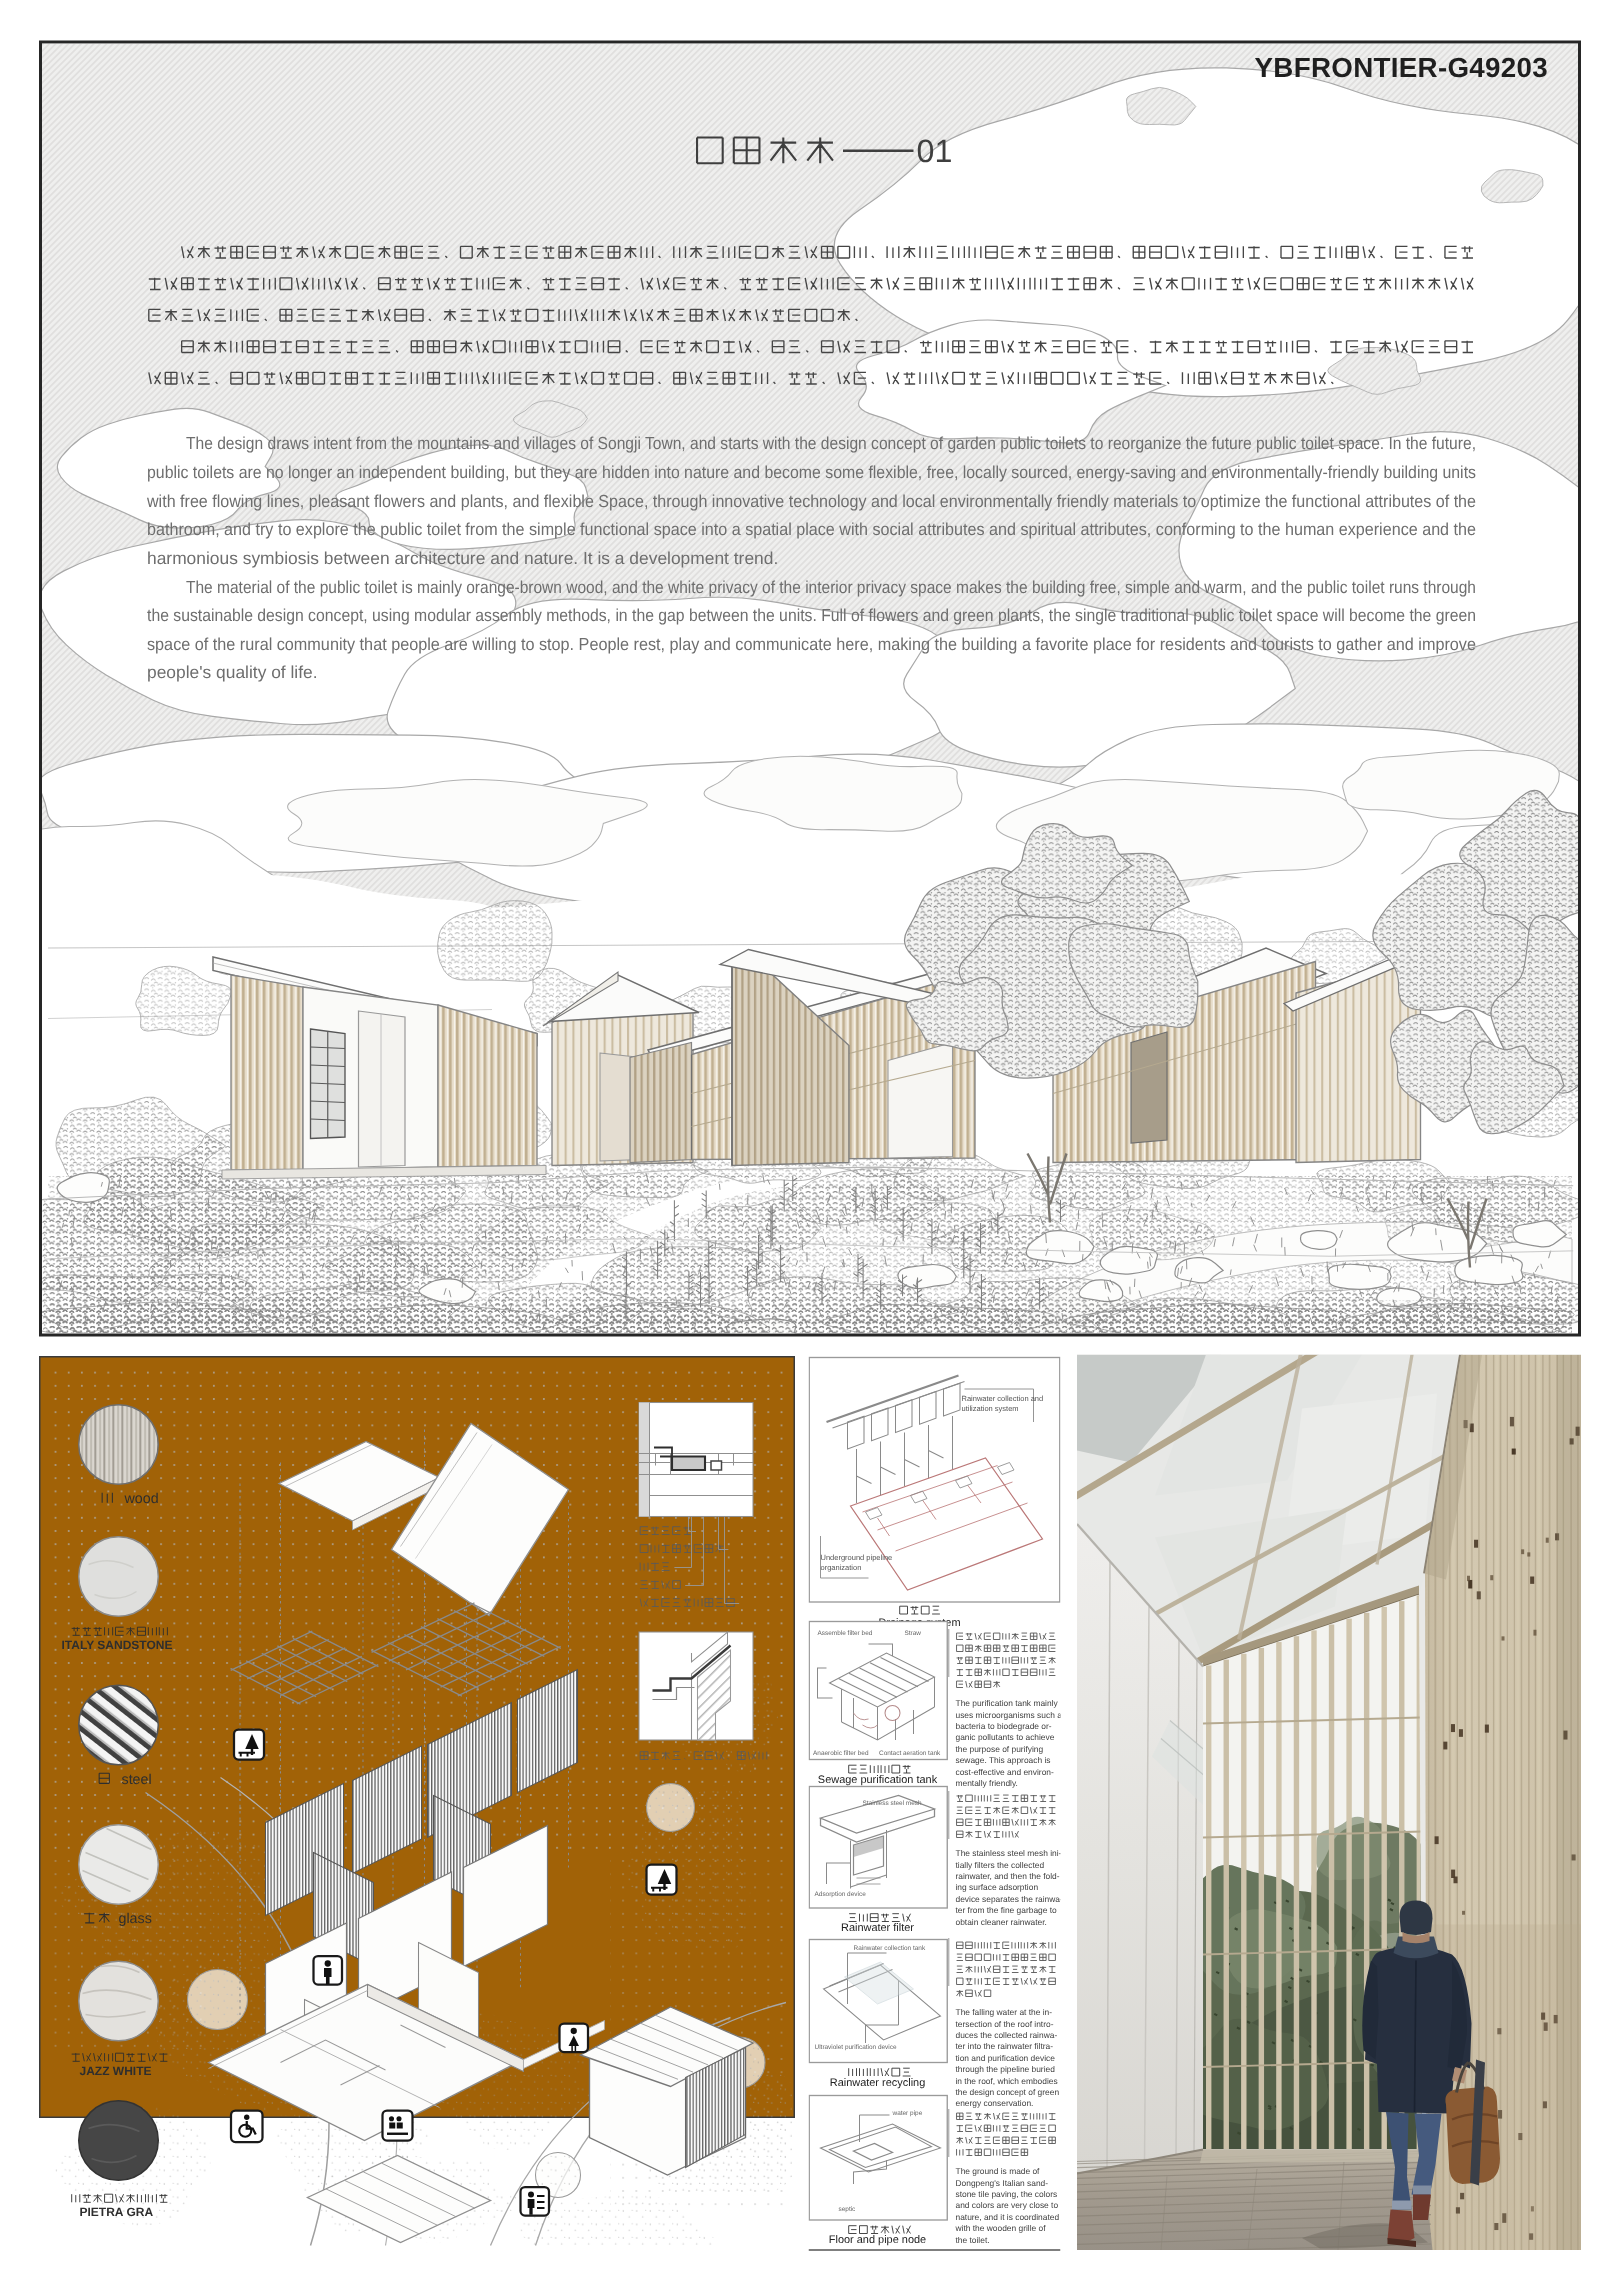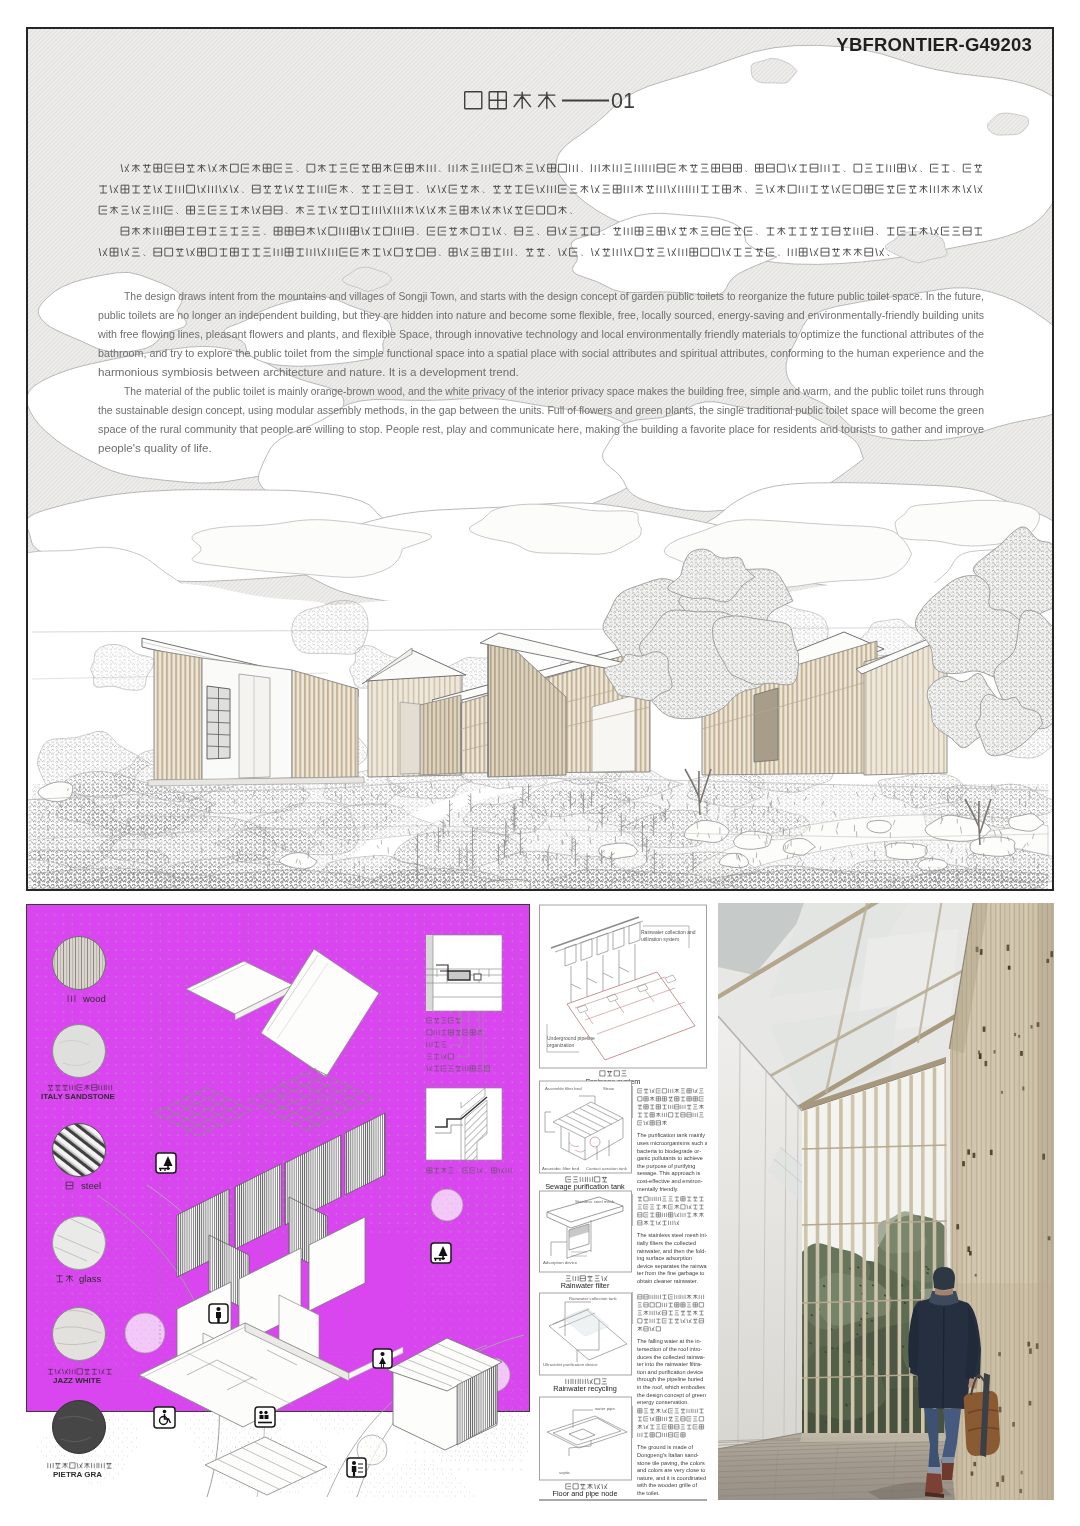--- a/index.html
+++ b/index.html
@@ -221,21 +221,21 @@
       <text x="70" y="289.6" font-family="Liberation Sans,sans-serif" font-size="11.6" fill="#6e6e6e" textLength="886" lengthAdjust="spacingAndGlyphs">public toilets are no longer an independent building, but they are hidden into nature and become some flexible, free, locally sourced, energy-saving and environmentally-friendly building units</text>
       <text x="70" y="308.7" font-family="Liberation Sans,sans-serif" font-size="11.6" fill="#6e6e6e" textLength="886" lengthAdjust="spacingAndGlyphs">with free flowing lines, pleasant flowers and plants, and flexible Space, through innovative technology and local environmentally friendly materials to optimize the functional attributes of the</text>
       <text x="70" y="327.8" font-family="Liberation Sans,sans-serif" font-size="11.6" fill="#6e6e6e" textLength="886" lengthAdjust="spacingAndGlyphs">bathroom, and try to explore the public toilet from the simple functional space into a spatial place with social attributes and spiritual attributes, conforming to the human experience and the</text>
       <text x="70" y="346.9" font-family="Liberation Sans,sans-serif" font-size="11.6" fill="#6e6e6e">harmonious symbiosis between architecture and nature. It is a development trend.</text>
       <text x="96" y="366" font-family="Liberation Sans,sans-serif" font-size="11.6" fill="#6e6e6e" textLength="860" lengthAdjust="spacingAndGlyphs">The material of the public toilet is mainly orange-brown wood, and the white privacy of the interior privacy space makes the building free, simple and warm, and the public toilet runs through</text>
       <text x="70" y="385.1" font-family="Liberation Sans,sans-serif" font-size="11.6" fill="#6e6e6e" textLength="886" lengthAdjust="spacingAndGlyphs">the sustainable design concept, using modular assembly methods, in the gap between the units. Full of flowers and green plants, the single traditional public toilet space will become the green</text>
       <text x="70" y="404.2" font-family="Liberation Sans,sans-serif" font-size="11.6" fill="#6e6e6e" textLength="886" lengthAdjust="spacingAndGlyphs">space of the rural community that people are willing to stop. People rest, play and communicate here, making the building a favorite place for residents and tourists to gather and improve</text>
       <text x="70" y="423.3" font-family="Liberation Sans,sans-serif" font-size="11.6" fill="#6e6e6e">people's quality of life.</text>
     </svg>
   </div>
-<div style="position:absolute;left:26px;top:904px;width:504px;height:508px;border:1.2px solid #3a3a3a;box-sizing:border-box;background:#d946ef">
+<div style="position:absolute;left:26px;top:904px;width:504px;height:508px;border:1.2px solid #3a3a3a;box-sizing:border-box;background:#a16207">
     <svg width="501" height="593" viewBox="0 0 501 593" style="position:absolute;left:0;top:0">
       <defs>
         <pattern id="dots" width="8.8" height="8.8" patternUnits="userSpaceOnUse">
           <circle cx="1.2" cy="1.2" r="0.65" fill="#b0b0b0"></circle>
         </pattern>
         <pattern id="spk" width="9" height="9" patternUnits="userSpaceOnUse">
           <circle cx="1.5" cy="2" r="0.5" fill="#969696"></circle>
           <circle cx="5.5" cy="6" r="0.5" fill="#9e9e9e"></circle>
           <circle cx="7.5" cy="1.5" r="0.45" fill="#a5a5a5"></circle>
         </pattern>

